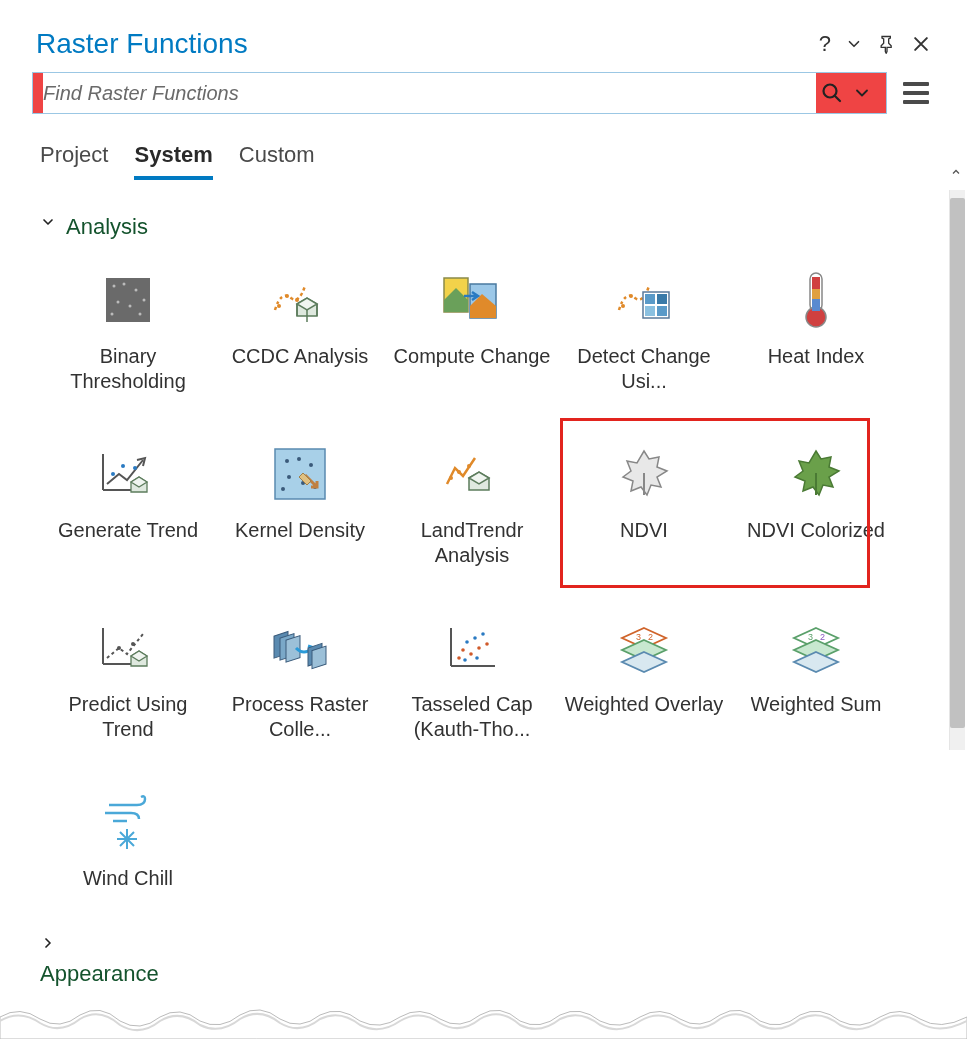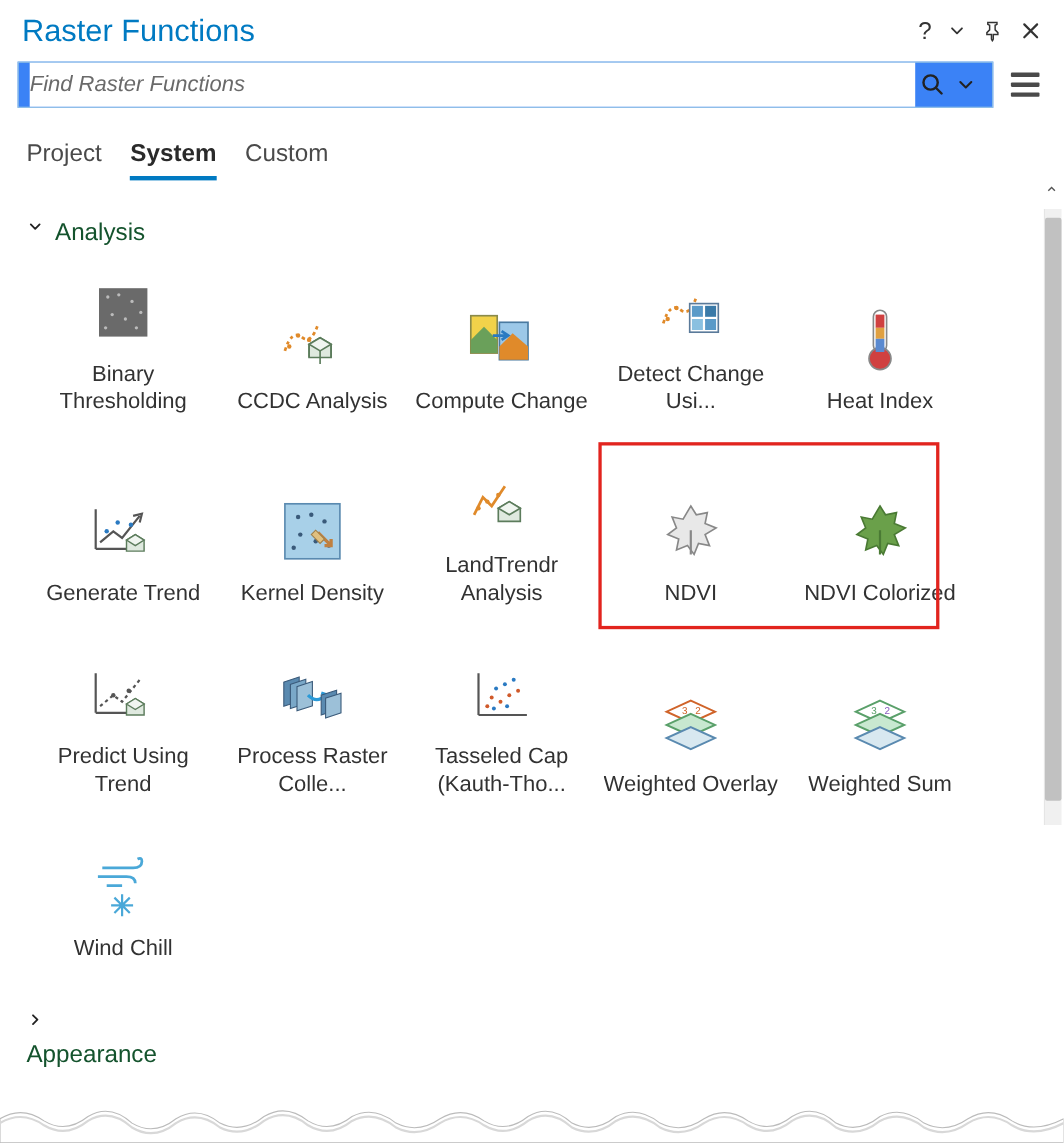--- a/index.html
+++ b/index.html
@@ -6,21 +6,21 @@
   body {
     font-family: "Segoe UI", Tahoma, sans-serif;
     background: #ffffff;
     width: 967px;
     height: 1039px;
     overflow: hidden;
     color: #333;
     position: relative;
   }
   .panel {
-    padding: 0;
+    padding: 16px;
     position: relative;
     height: 100%;
   }
   .title-bar {
     display: flex;
     align-items: center;
     justify-content: space-between;
     padding: 12px 20px 8px 20px;
   }
   .panel-title {
@@ -41,21 +41,21 @@
     display: flex;
     align-items: center;
     padding: 4px 20px 10px 16px;
     gap: 14px;
   }
   .search-box {
     flex: 1;
     display: flex;
     align-items: center;
     border: 1px solid #9bc7e4;
-    background: #3b82f6;
+    background: #ef4444;
     height: 42px;
     padding: 0 10px;
   }
   .search-input {
     flex: 1;
     border: none;
     outline: none;
     font-size: 20px;
     font-style: italic;
     color: #6a6a6a;
@@ -127,21 +127,20 @@
     padding: 0 0 0 6px;
   }
   .func-item {
     display: flex;
     flex-direction: column;
     align-items: center;
     text-align: center;
     width: 164px;
     cursor: pointer;
     padding: 6px 2px;
-    justify-content: flex-end;
   }
   .func-icon {
     width: 68px;
     height: 68px;
     display: flex;
     align-items: center;
     justify-content: center;
     margin-bottom: 10px;
   }
   .func-label {

